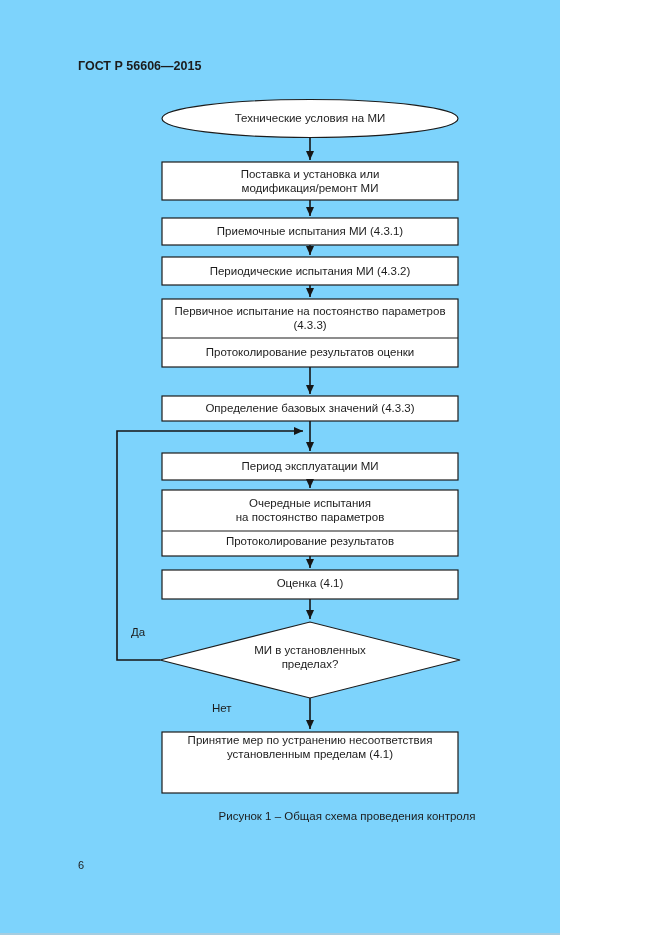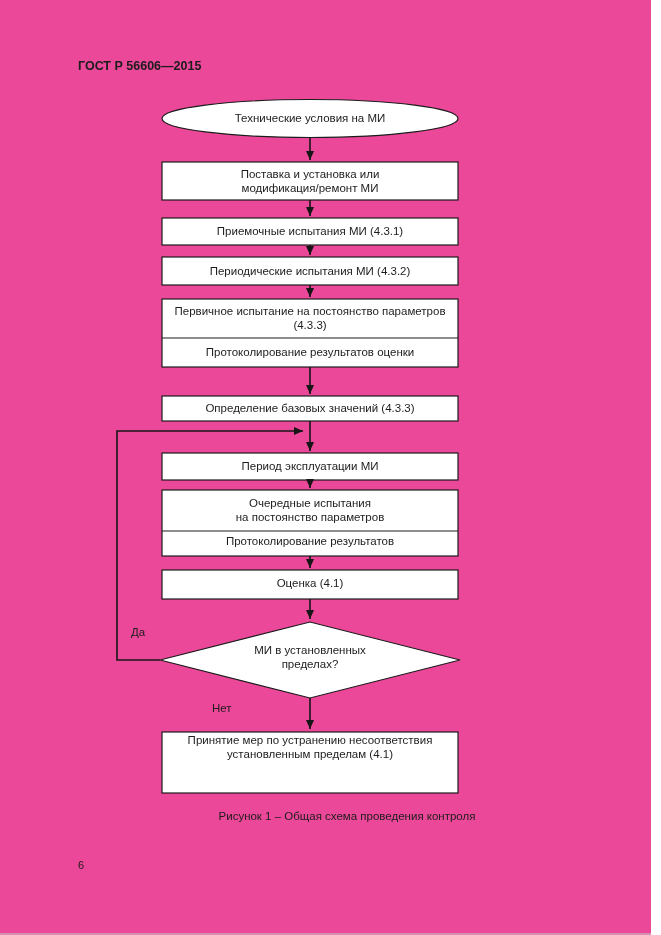--- a/index.html
+++ b/index.html
@@ -2,23 +2,23 @@
 <html><head>
 <meta charset="utf-8">
 <style>
   html, body {
     margin: 0;
     padding: 0;
     background: #ffffff;
   }
   .page {
     position: relative;
-    width: 651px;
+    width: 560px;
     height: 935px;
-    background: #ec4899;
+    background: #7dd3fc;
     overflow: hidden;
     font-family: "Liberation Sans", sans-serif;
   }
   svg.flow {
     position: absolute;
     left: 0;
     top: 0;
   }
   svg.flow text {
     font-family: "Liberation Sans", sans-serif;

